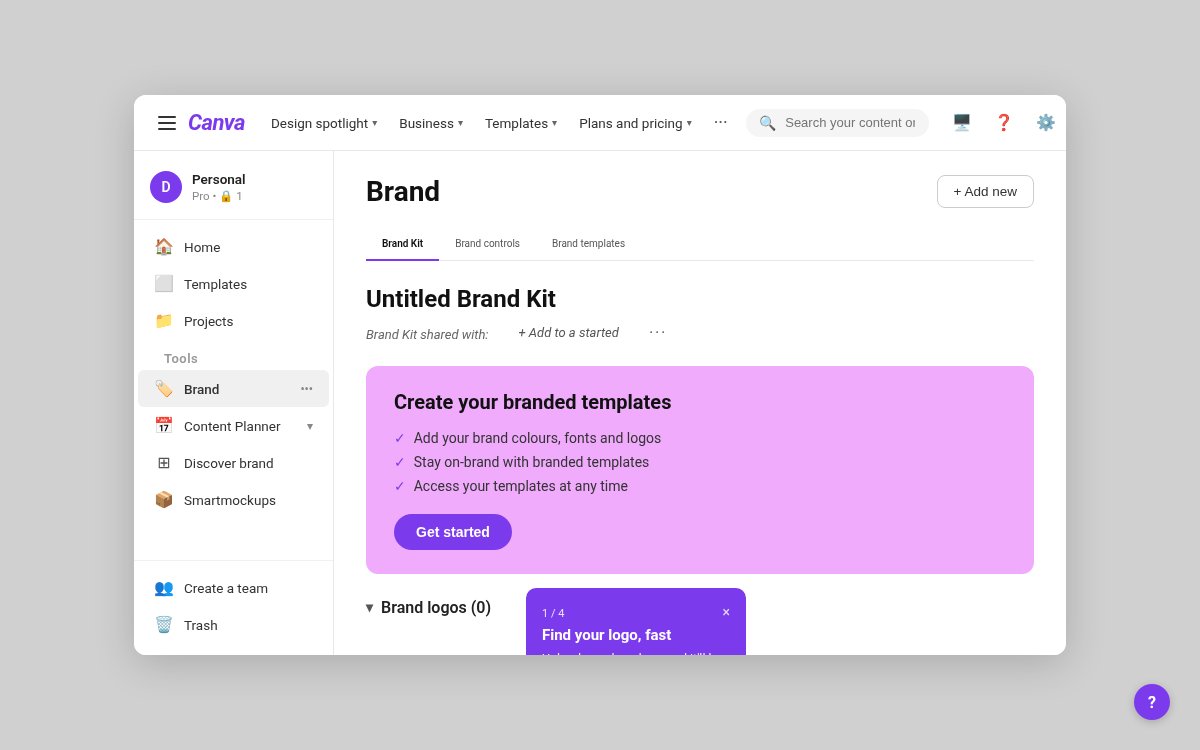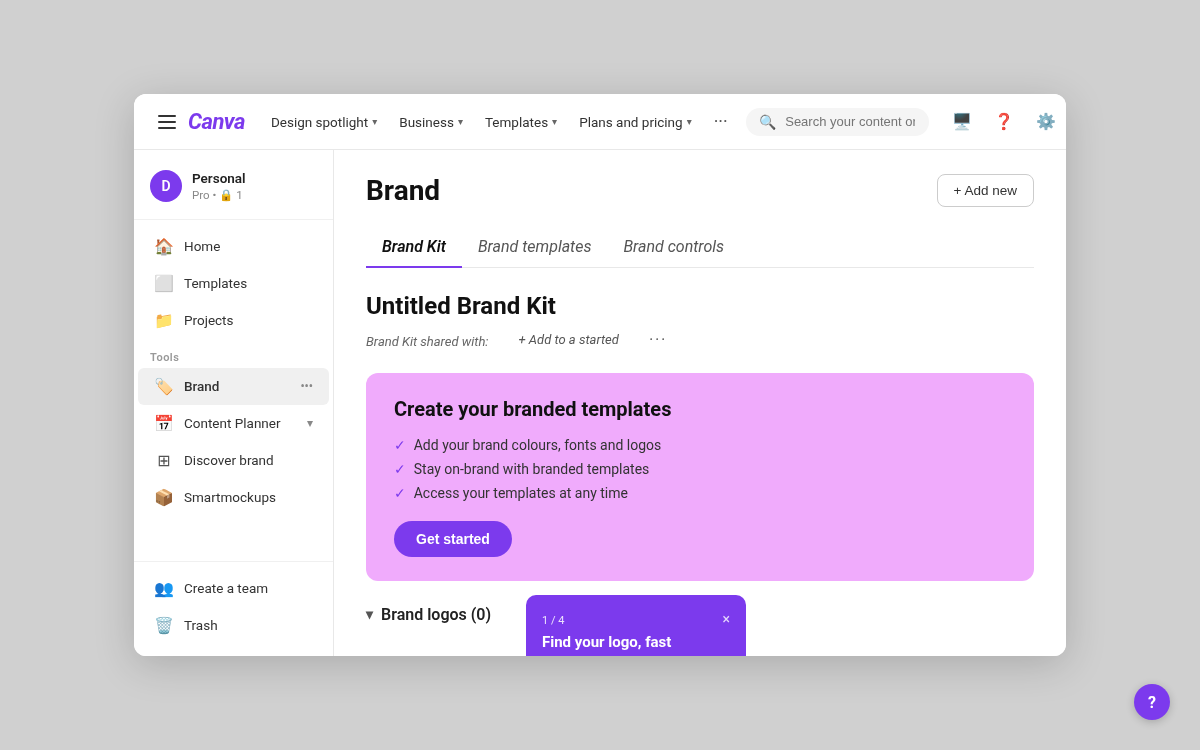--- a/index.html
+++ b/index.html
@@ -168,25 +168,26 @@
       padding: 9px 16px;
       font-size: 13.5px;
       color: #333;
       cursor: pointer;
       border-radius: 6px;
       margin: 0 4px;
     }
     .sidebar-nav-item.active { background: #f0f0f0; font-weight: 500; }
     .sidebar-icon { font-size: 16px; color: #555; width: 20px; text-align: center; }
     .sidebar-section-label {
-      font-size: 11px;
+      font-size: 13px;
       color: #999;
       padding: 12px 16px 4px;
       font-weight: 600;
       letter-spacing: 0.5px;
+      margin-left: 14px;
     }
     .sidebar-spacer { flex: 1; }
     .sidebar-bottom {
       border-top: 1px solid #f0f0f0;
       padding-top: 8px;
     }
 
     
     .content-area {
       flex: 1;
@@ -221,26 +222,25 @@
 
     
     .tabs {
       display: flex;
       gap: 0;
       border-bottom: 1.5px solid #e8e8e8;
       margin-bottom: 24px;
     }
     .tab {
       padding: 10px 16px;
-      font-size: 16px;
+      font-size: 10px;
       color: #555;
       cursor: pointer;
       border-bottom: 2px solid transparent;
       margin-bottom: -1.5px;
-      font-style: italic;
     }
     .tab.active {
       color: #111;
       font-weight: 600;
       border-bottom: 2.5px solid #7c3aed;
     }
 
     
     .brand-kit-title {
       font-size: 24px;
@@ -462,22 +462,22 @@
     </aside>
 
     <main class="content-area">
       <div class="content-header">
         <h1 class="page-title">Brand</h1>
         <button class="add-new-btn">+ Add new</button>
       </div>
 
       <div class="tabs">
         <div class="tab active">Brand Kit</div>
+        <div class="tab">Brand controls</div>
         <div class="tab">Brand templates</div>
-        <div class="tab">Brand controls</div>
       </div>
 
       <h2 class="brand-kit-title">Untitled Brand Kit</h2>
       <div class="brand-kit-meta">
         <span>Brand Kit shared with:</span>
         <div class="add-folder-btn">+ Add to a started</div>
         <div class="meta-more">···</div>
       </div>
 
       <div class="promo-card">

